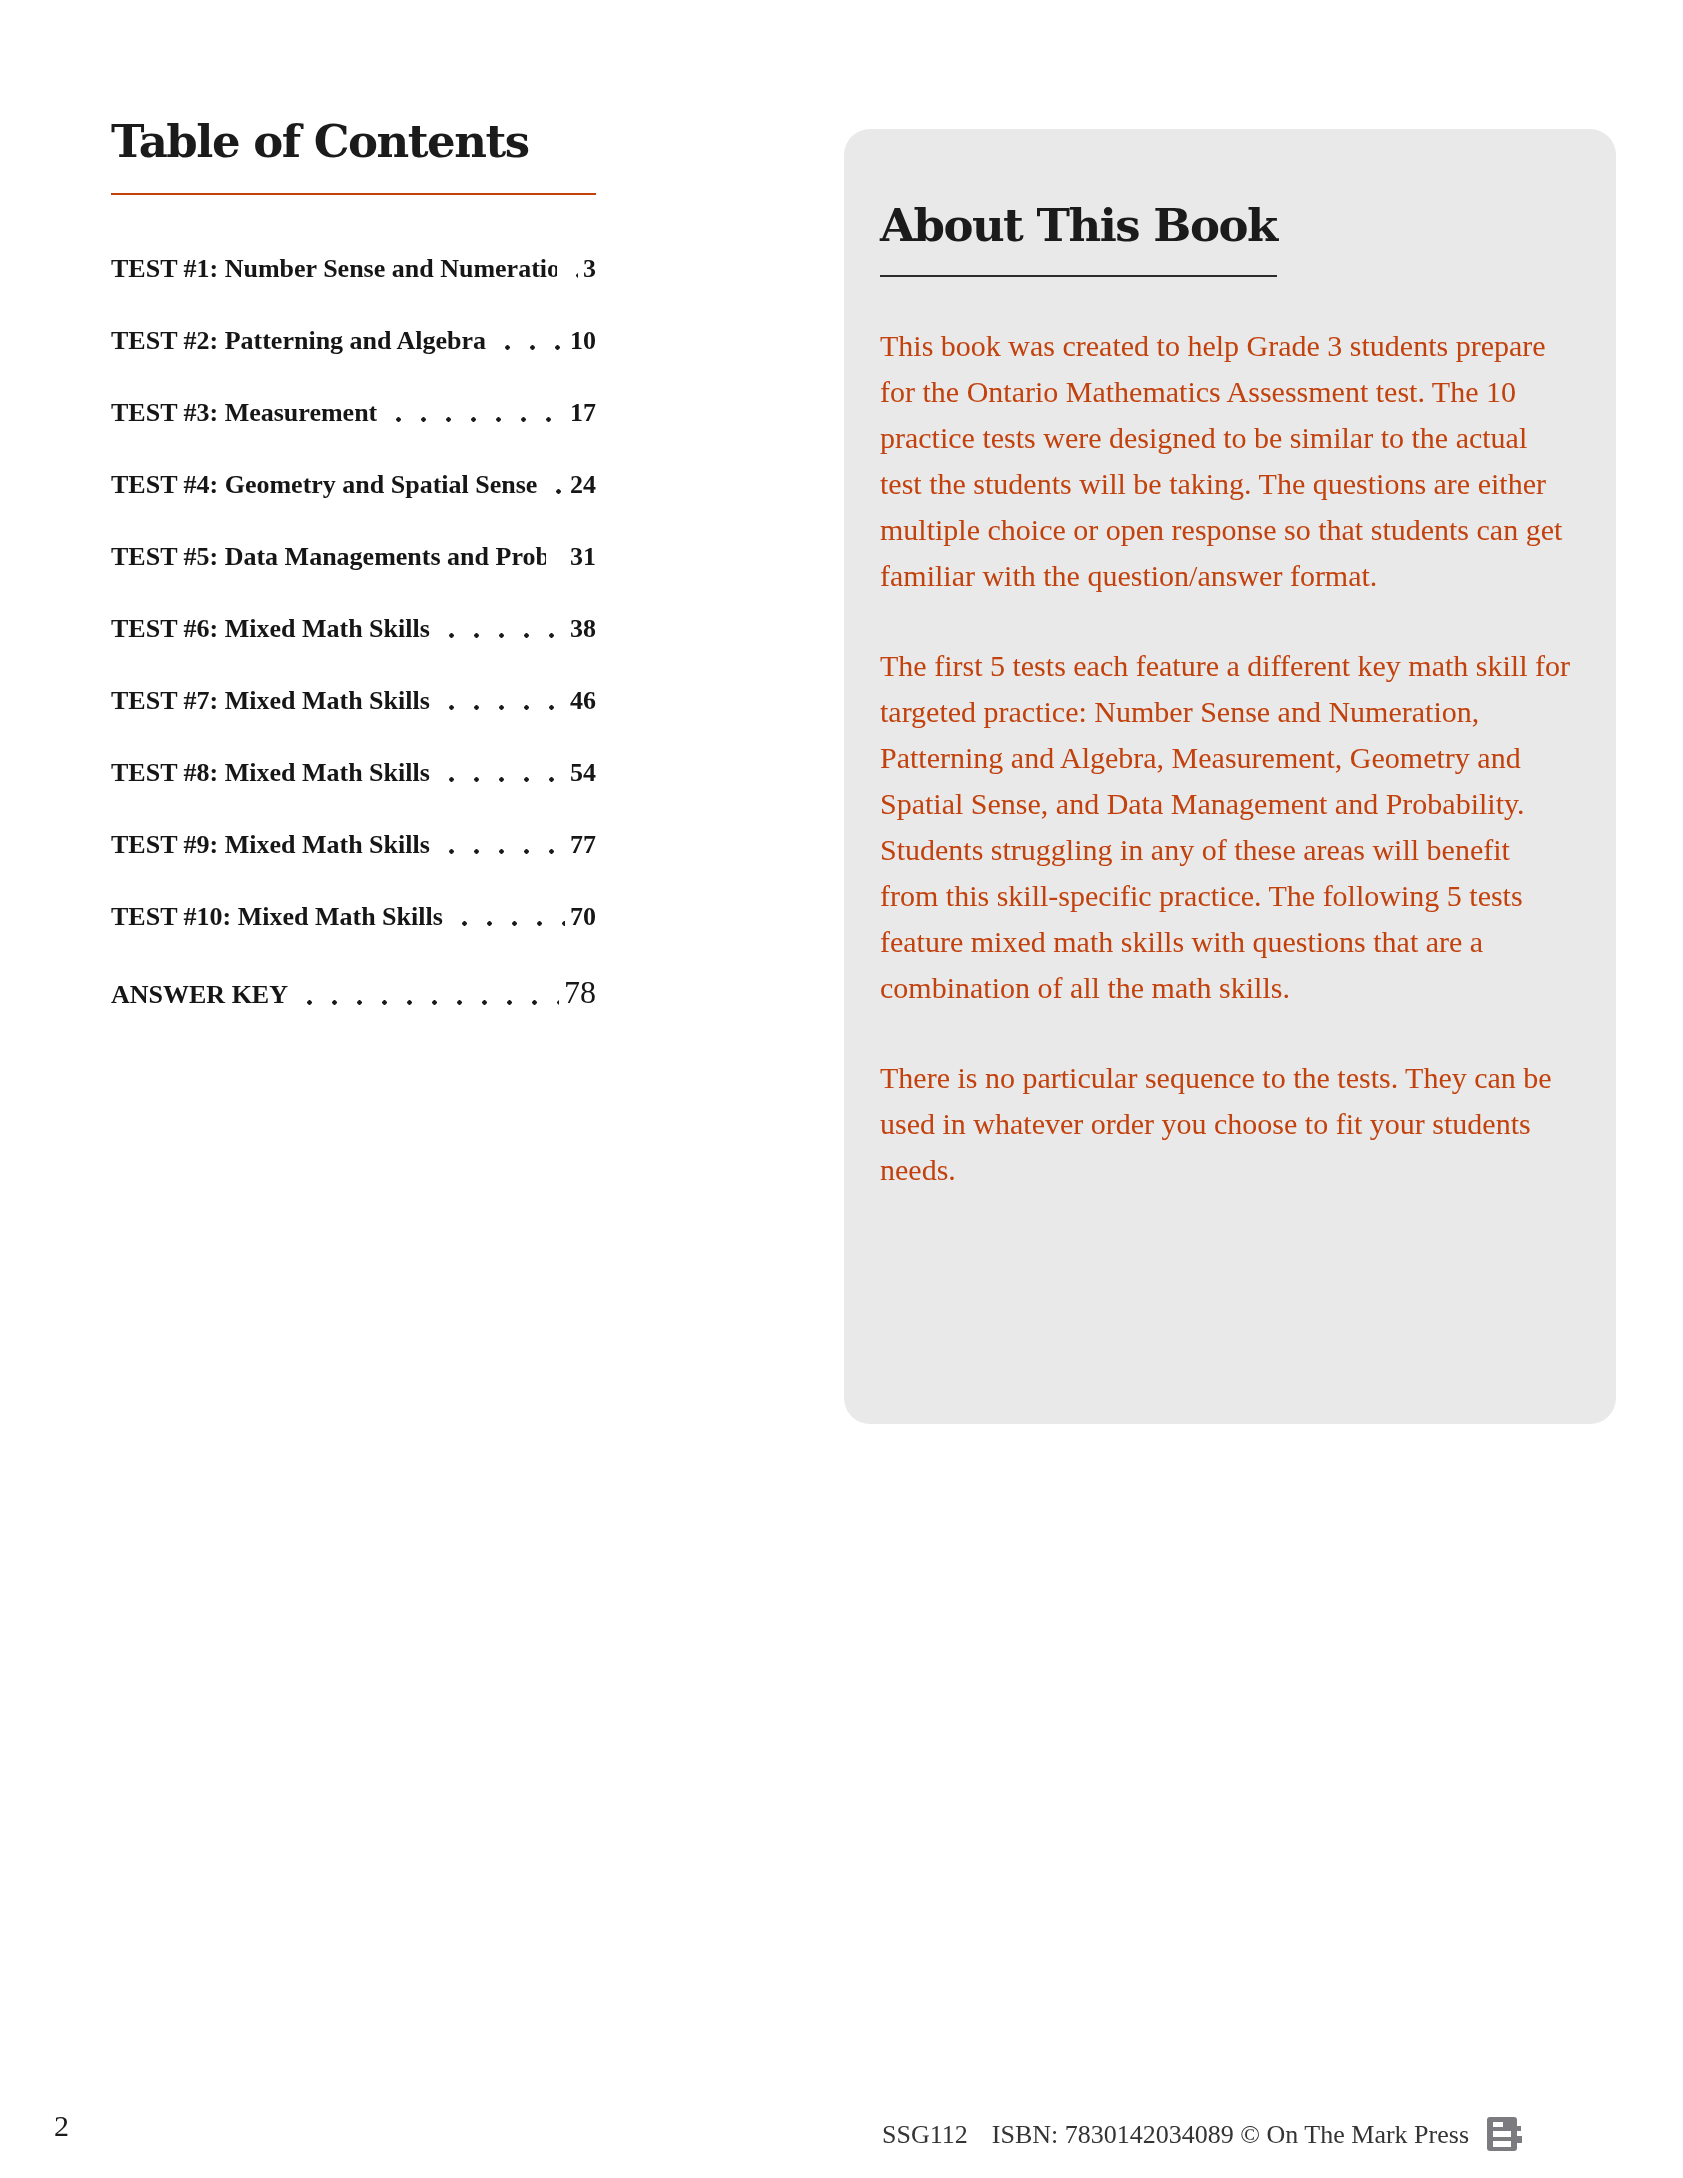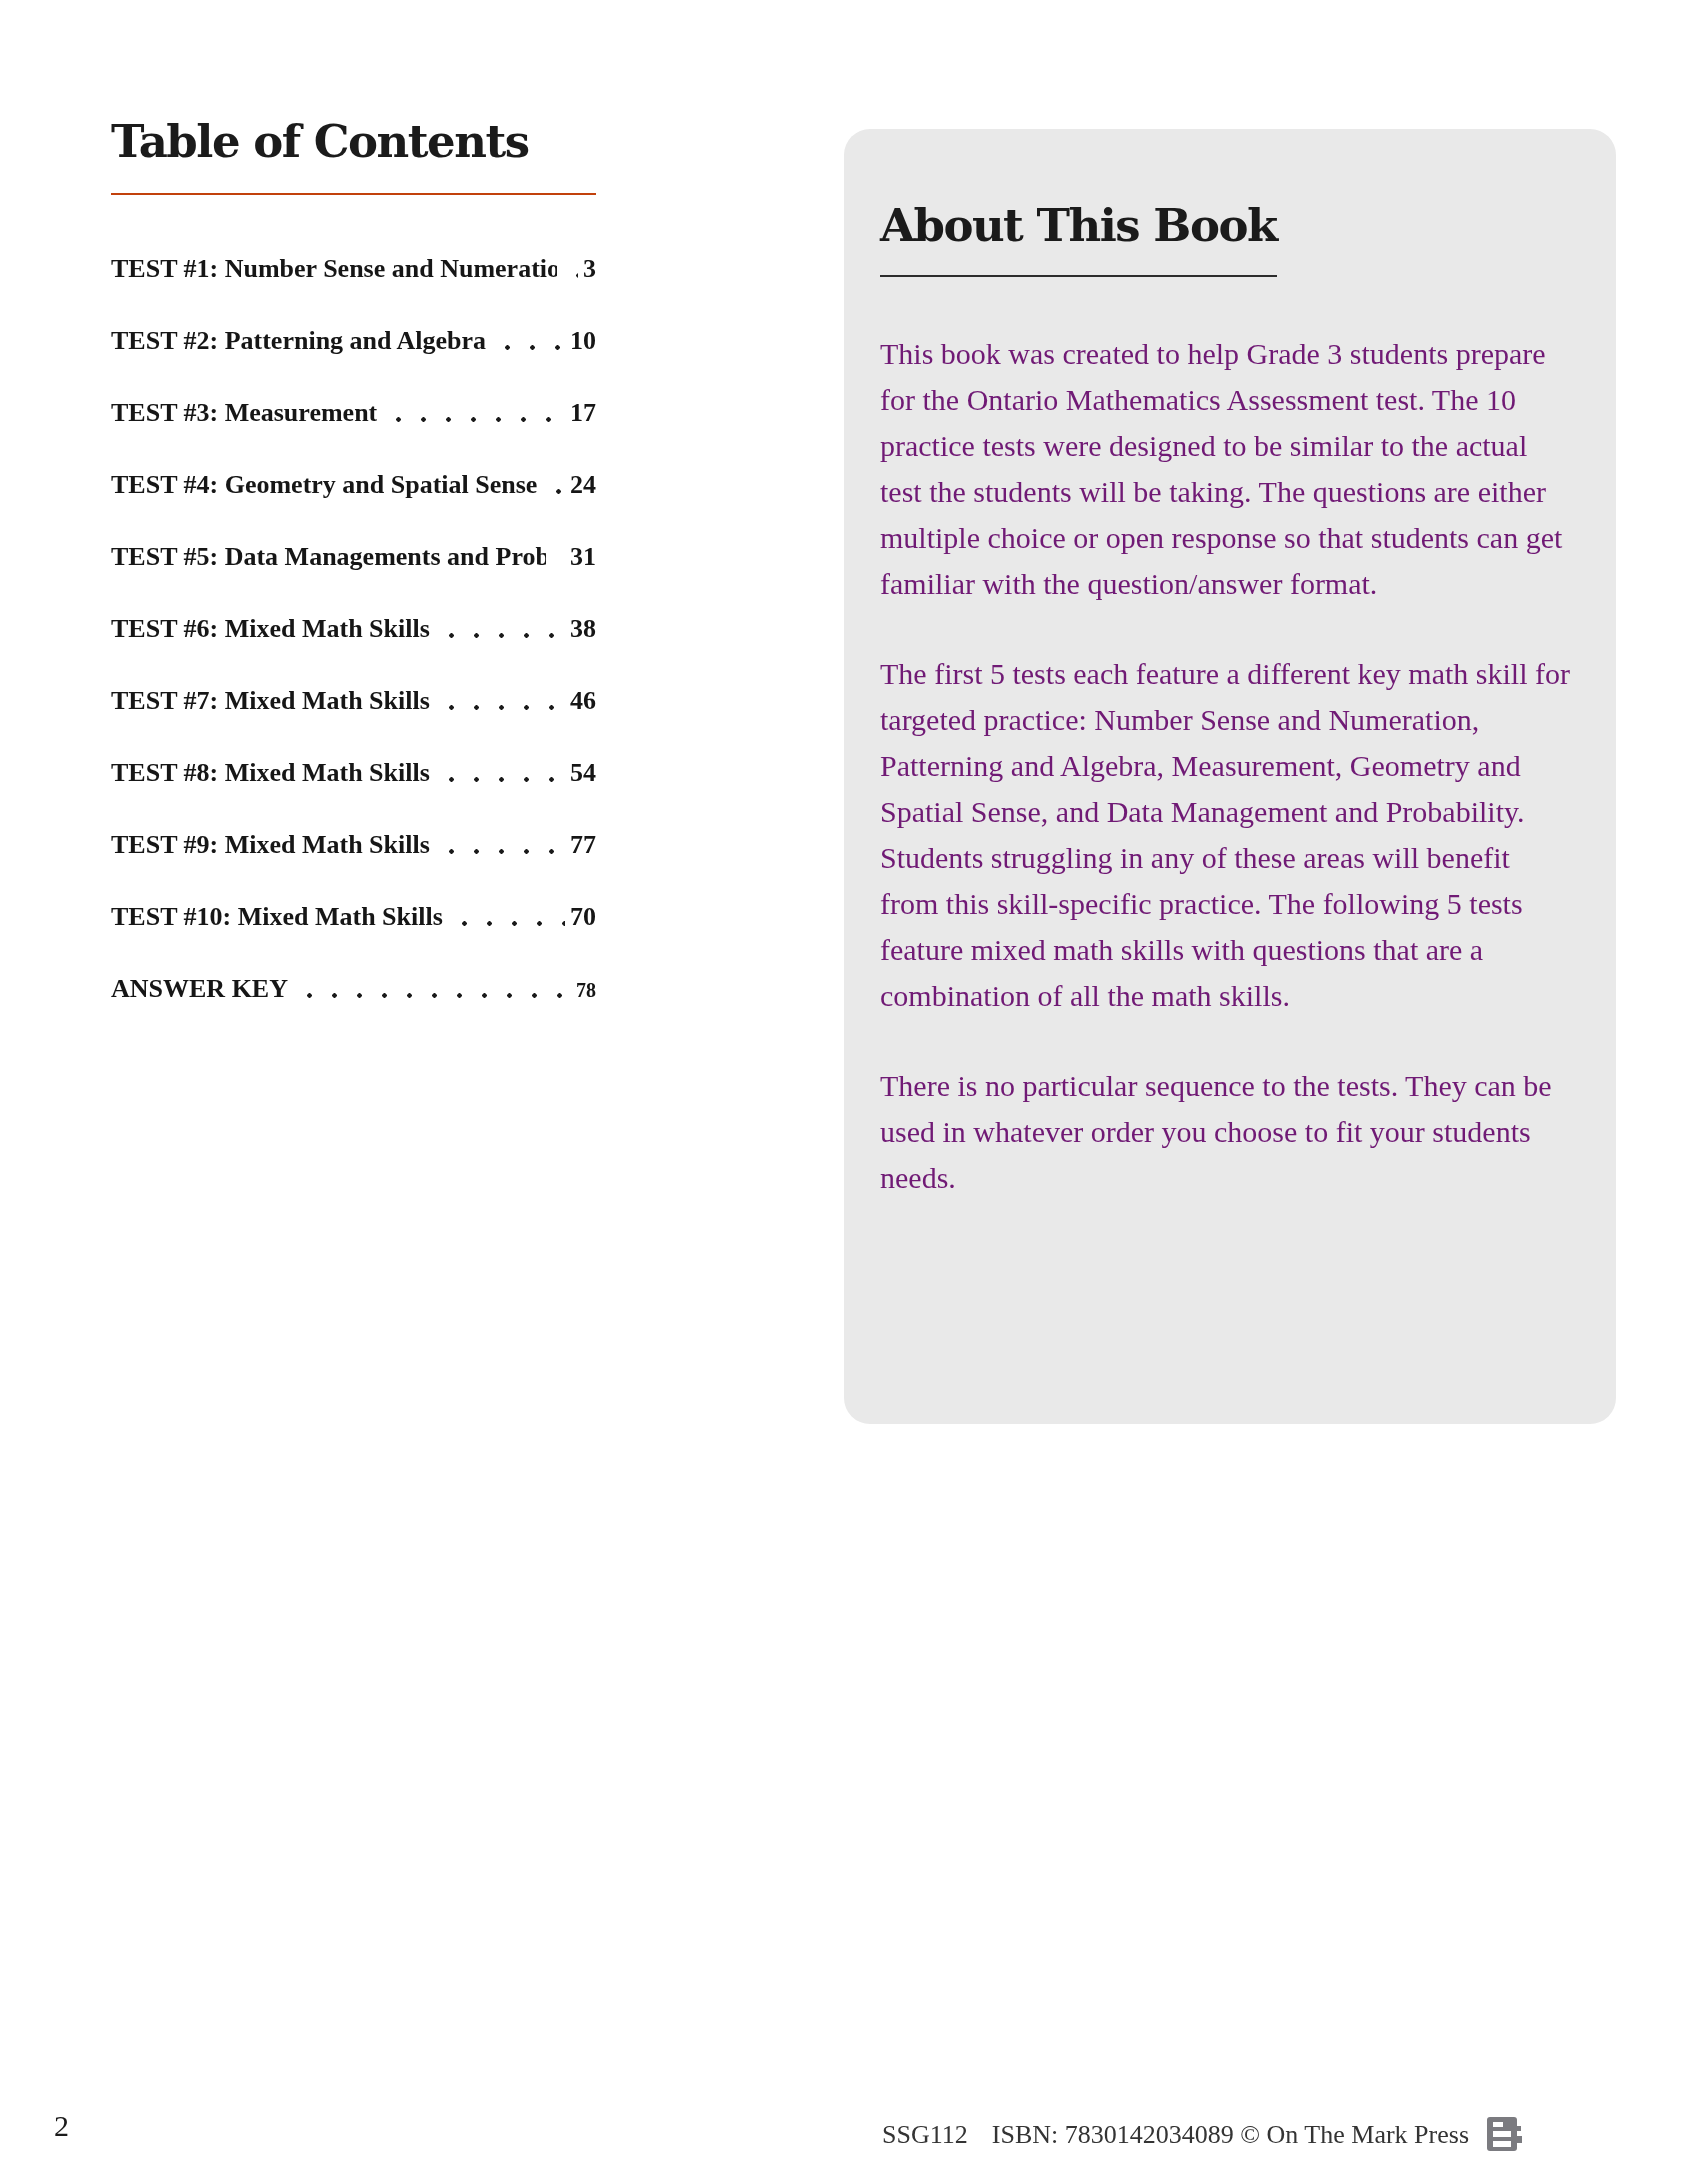--- a/index.html
+++ b/index.html
@@ -43,43 +43,43 @@
     min-width:10px;
     align-self:flex-end;
     height:9px;
     margin:0 5px 4px 9px;
     background-image:radial-gradient(circle, #1a1a1a 2px, transparent 2.5px);
     background-size:25px 9px;
     background-position:left bottom;
     background-repeat:repeat-x;
   }
   .toc-page{flex:0 0 auto;}
-  .toc-row.answer-key .toc-page{font-weight:bold;font-size:20px;}
+  .toc-row.answer-key .toc-page{font-weight:normal;font-size:32px;}
 
   
   .about{
     position:absolute;left:844px;top:129px;
     width:772px;height:1295px;
     box-sizing:border-box;
     background:#e9e9e9;
     border-radius:26px;
     padding:38px 44px 0 36px;
   }
   .about .heading{
     display:inline-block;
     padding-bottom:24px;
     border-bottom:2px solid #2c2c2c;
     margin-bottom:42px;
     margin-top:34px;
   }
   .about p{
     font-size:30px;
     line-height:46px;
-    margin:12px 0 44px 0;
-    color:#701a75;
+    margin:4px 0 44px 0;
+    color:#c2410c;
   }
 
   
   .page-num{
     position:absolute;left:54px;top:2109px;
     font-size:30px;color:#1b1b1b;
   }
   .footer-right{
     position:absolute;top:2115px;right:158px;
     display:flex;align-items:center;

